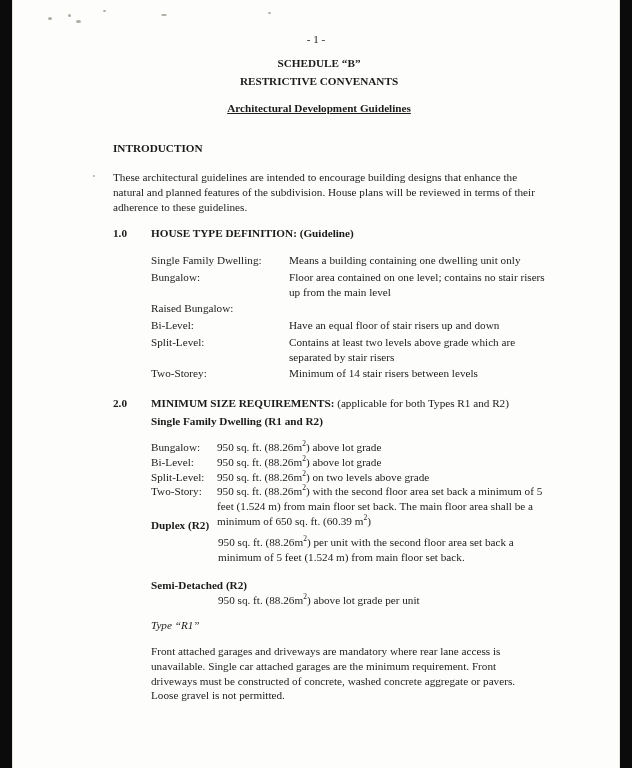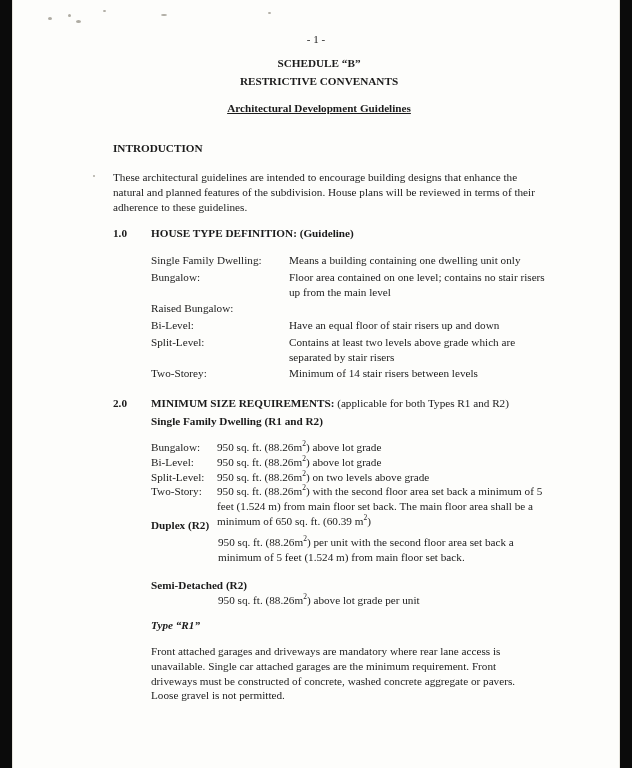--- a/index.html
+++ b/index.html
@@ -114,21 +114,21 @@
     width: 400px;
   }
   .sizetable .row { display: flex; }
   .sizetable .term { width: 66px; flex: none; }
   .sizetable .desc { flex: 1; }
   .t-sizes { top: 440px; }
   .t-duplex { top: 518px; }
   .t-duplex-body { position: absolute; left: 205px; width: 330px; top: 535px; }
   .t-semi { top: 578px; }
   .t-semi-body { position: absolute; left: 205px; width: 330px; top: 593px; }
-  .t-type { top: 618px; font-style: italic; font-weight: bold; }
+  .t-type { top: 618px; font-style: italic; font-weight: normal; }
   .t-type-body { top: 644px; }
   sup { font-size: 7.5px; vertical-align: super; line-height: 0; }
 </style>
 </head>
 <body>
 
 <div class="edge-left"></div>
 <div class="edge-right"></div>
 
 <div class="page">

